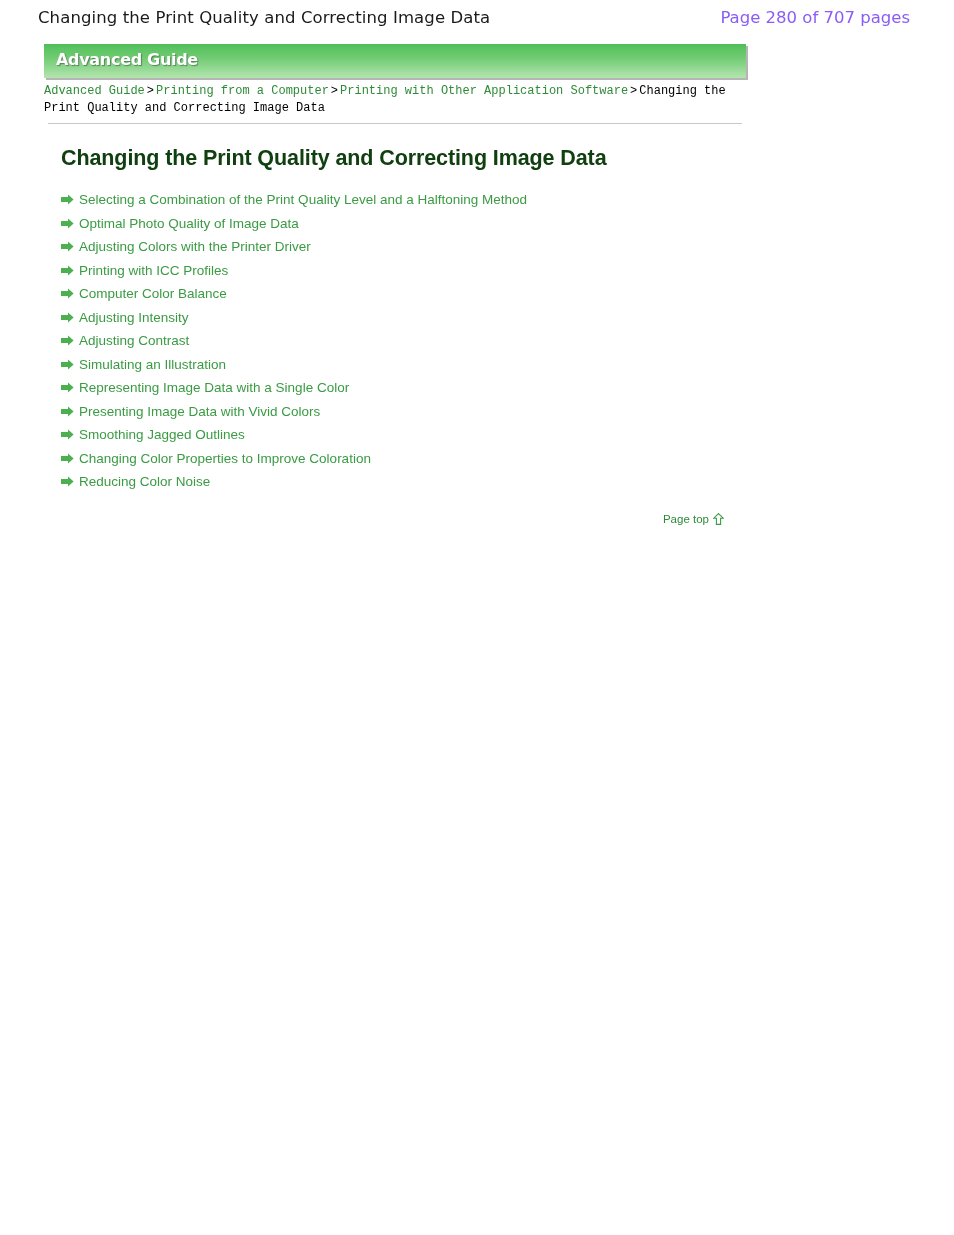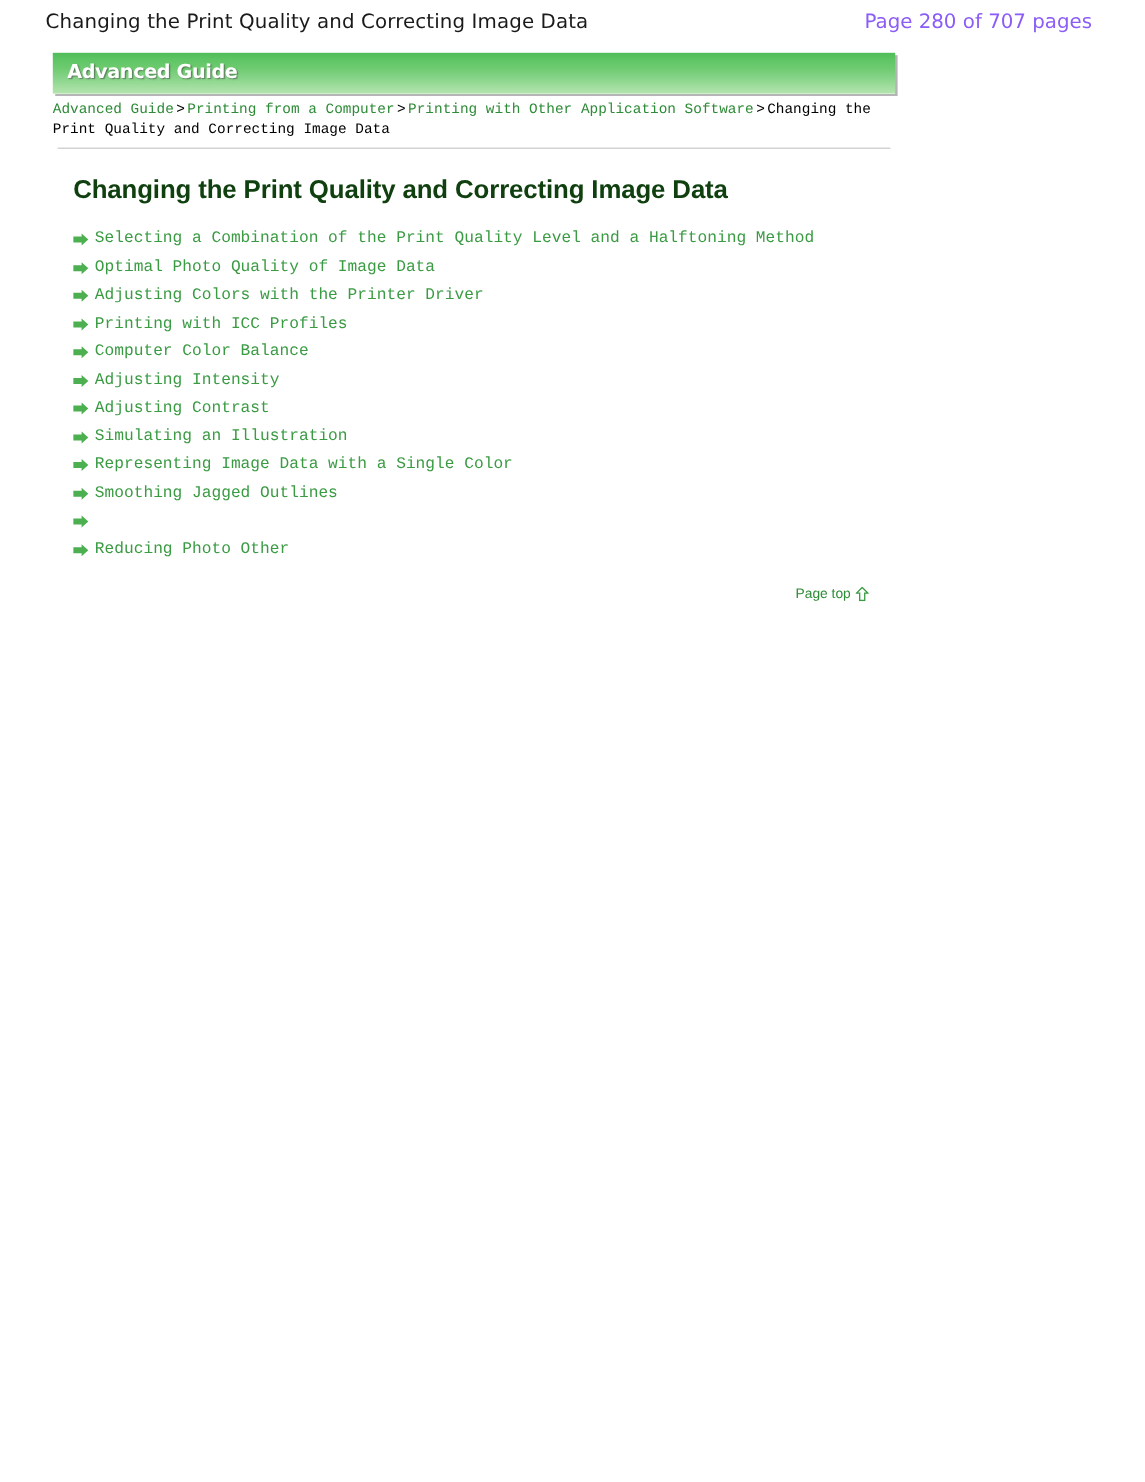--- a/index.html
+++ b/index.html
@@ -126,21 +126,20 @@
   .link-list {
     margin-top: 20px;
     margin-left: 17px;
     list-style: none;
     padding: 0;
   }
   .link-list li {
     display: flex;
     align-items: flex-start;
     height: 23.5px;
-    font-family: Liberation Mono, monospace;
   }
   .arrow-icon {
     width: 13px;
     height: 11px;
     flex: 0 0 13px;
     margin-top: 3px;
     margin-right: 5px;
     display: block;
   }
   .link-list .item-link {
@@ -258,39 +257,46 @@
       <a class="item-link" href="#">Simulating an Illustration</a>
     </li>
 
     <li>
       <svg class="arrow-icon" viewBox="0 0 13 11">
         <path d="M0 3 H7 V0.5 L12.6 5.5 L7 10.5 V8 H0 Z" fill="#4caf50"></path>
       </svg>
       <a class="item-link" href="#">Representing Image Data with a Single Color</a>
     </li>
 
+    <li>
+      <svg class="arrow-icon" viewBox="0 0 13 11">
+        <path d="M0 3 H7 V0.5 L12.6 5.5 L7 10.5 V8 H0 Z" fill="#4caf50"></path>
+      </svg>
+      <a class="item-link" href="#">Presenting Image Data with Vivid Colors</a>
+    </li>
 
     <li>
       <svg class="arrow-icon" viewBox="0 0 13 11">
         <path d="M0 3 H7 V0.5 L12.6 5.5 L7 10.5 V8 H0 Z" fill="#4caf50"></path>
       </svg>
       <a class="item-link" href="#">Smoothing Jagged Outlines</a>
     </li>
 
     <li>
       <svg class="arrow-icon" viewBox="0 0 13 11">
         <path d="M0 3 H7 V0.5 L12.6 5.5 L7 10.5 V8 H0 Z" fill="#4caf50"></path>
       </svg>
-    </li>
-
-    <li>
-      <svg class="arrow-icon" viewBox="0 0 13 11">
-        <path d="M0 3 H7 V0.5 L12.6 5.5 L7 10.5 V8 H0 Z" fill="#4caf50"></path>
-      </svg>
-      <a class="item-link" href="#">Reducing Photo Other</a>
+      <a class="item-link" href="#">Changing Color Properties to Improve Coloration</a>
+    </li>
+
+    <li>
+      <svg class="arrow-icon" viewBox="0 0 13 11">
+        <path d="M0 3 H7 V0.5 L12.6 5.5 L7 10.5 V8 H0 Z" fill="#4caf50"></path>
+      </svg>
+      <a class="item-link" href="#">Reducing Color Noise</a>
     </li>
 
   </ul>
 
   <div class="page-top-row">
     <a class="page-top-link" href="#">
       <span>Page top</span>
       <svg class="uparrow-icon" viewBox="0 0 11 12">
         <path d="M5.5 0.6 L10.2 5.2 H7.6 V11.4 H3.4 V5.2 H0.8 Z" fill="none" stroke="#3a9b43" stroke-width="1.1"></path>
       </svg>

